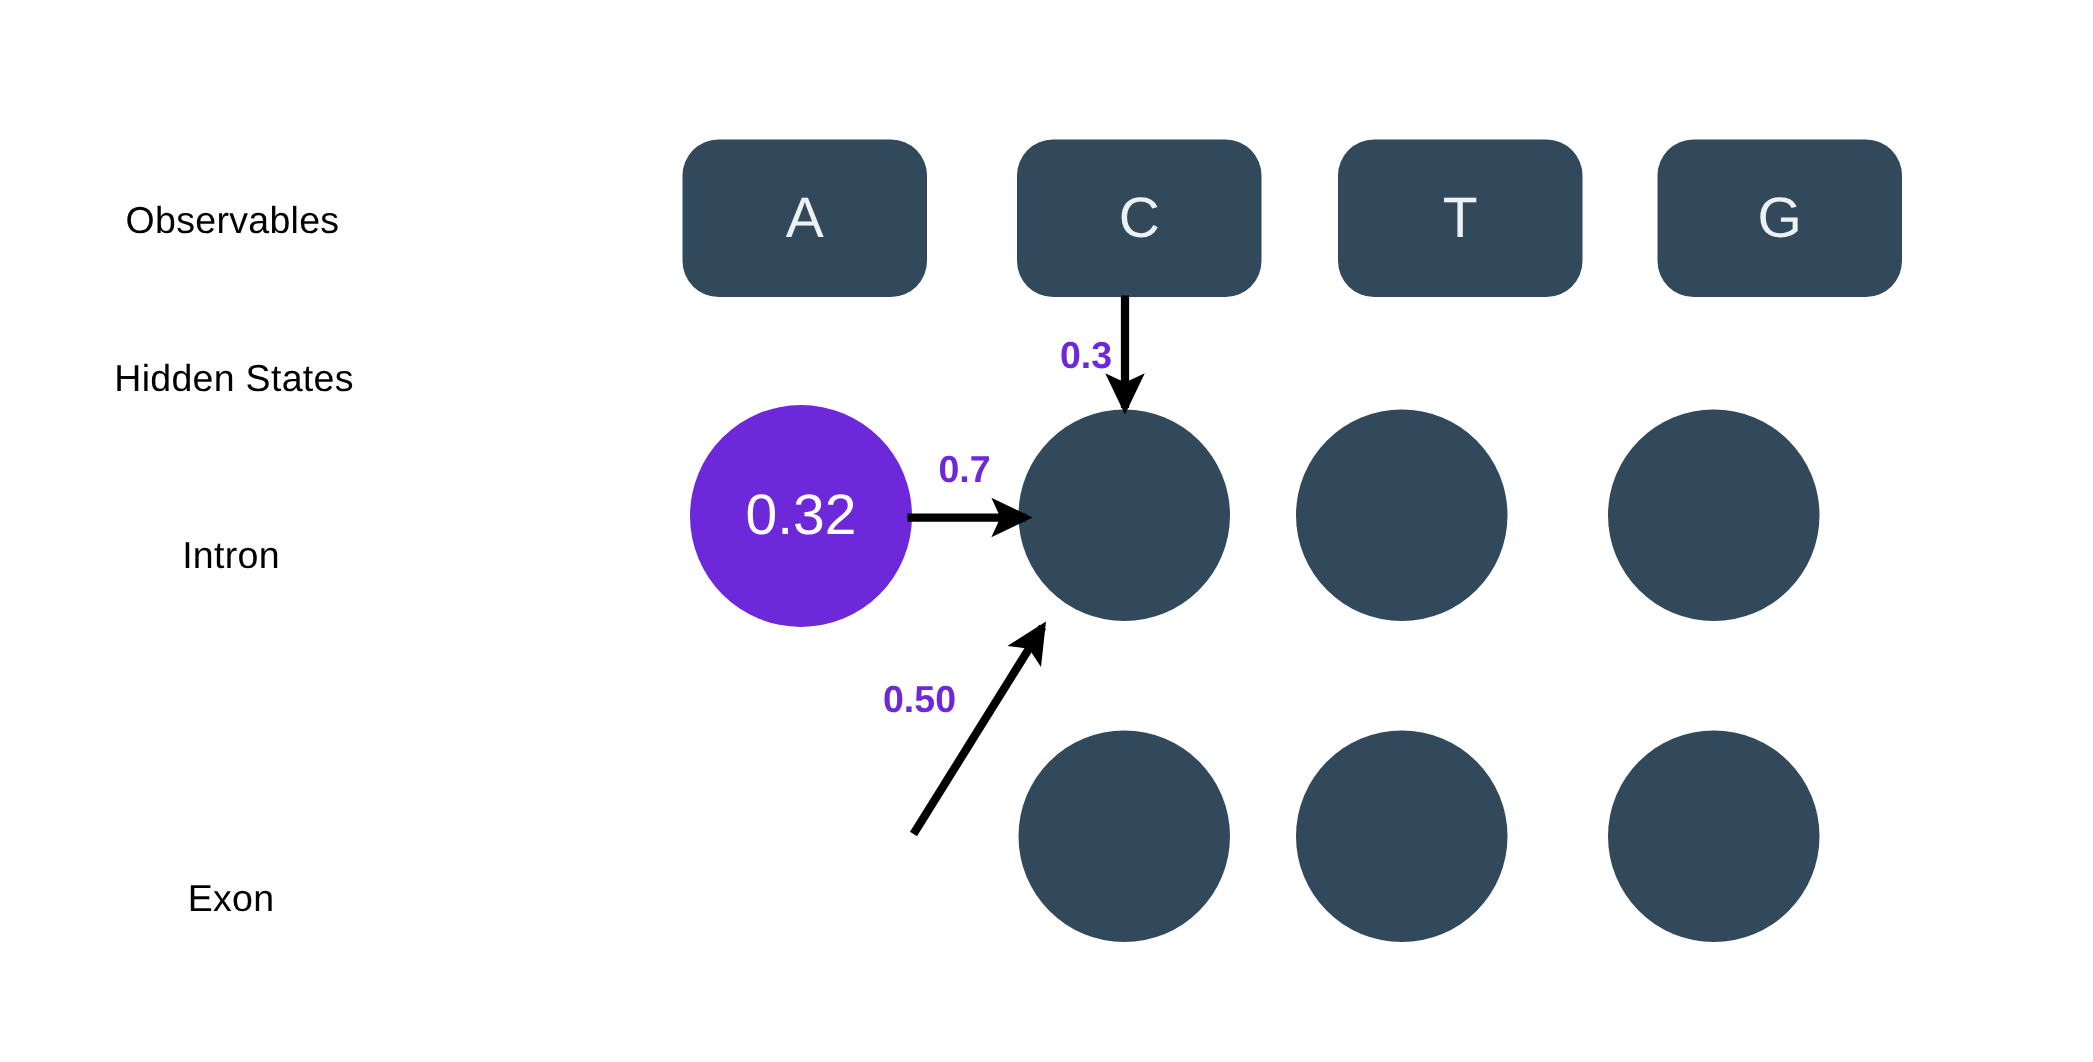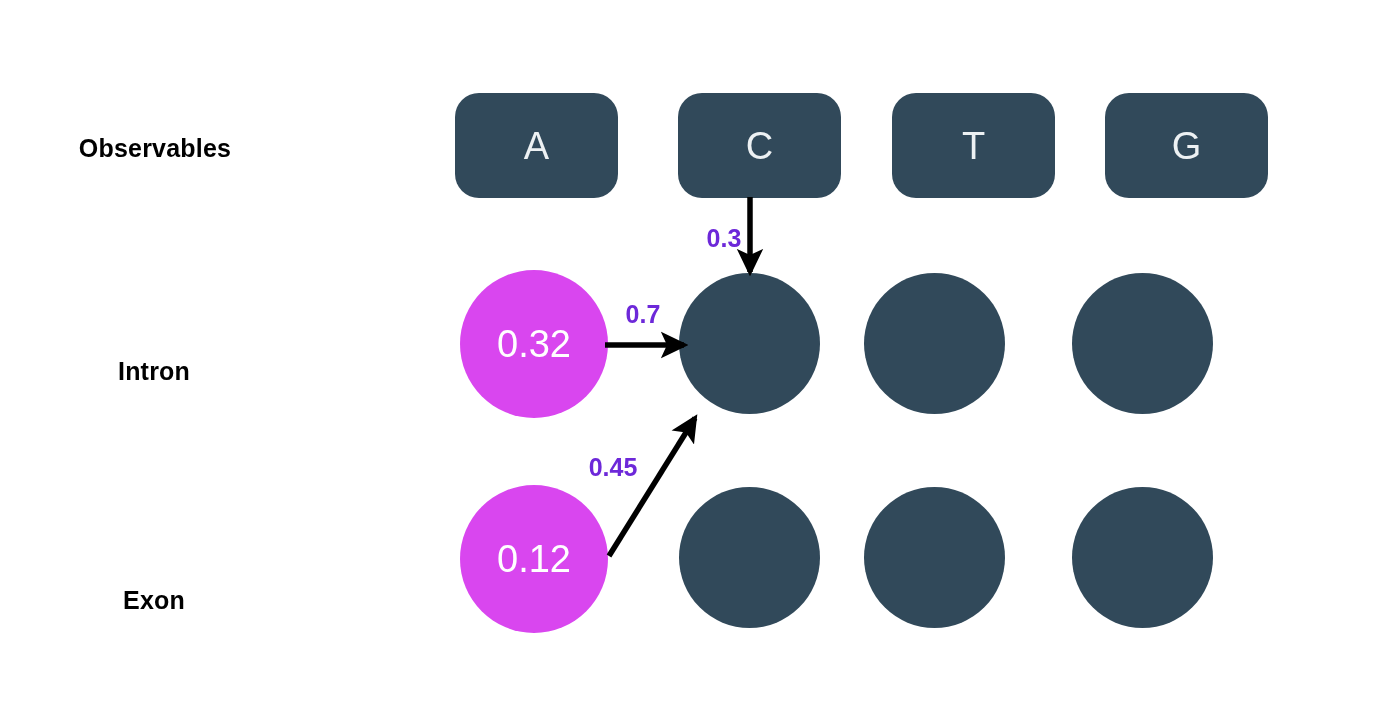--- a/index.html
+++ b/index.html
@@ -16,21 +16,21 @@
     width: 1395px;
     height: 708px;
     background: #ffffff;
     overflow: hidden;
   }
 
   
   .row-label {
     position: absolute;
     font-family: "Liberation Sans", sans-serif;
-    font-weight: bold;
+    font-weight: normal;
     color: #000000;
     white-space: nowrap;
     transform: translate(-50%, -50%);
     letter-spacing: 0.2px;
   }
   .row-label.big  { font-size: 25px; }
 
   
   .obs-box {
     position: absolute;
@@ -55,21 +55,21 @@
     display: flex;
     align-items: center;
     justify-content: center;
     font-family: "Liberation Sans", sans-serif;
     font-size: 38px;
     font-weight: 400;
     color: #FFFFFF;
     line-height: 1;
   }
   .state-node.dark  { background: #31495A; }
-  .state-node.light { background: #d946ef; }
+  .state-node.light { background: #6d28d9; }
 
   
   .edge-label {
     position: absolute;
     font-family: "Liberation Sans", sans-serif;
     font-weight: bold;
     font-size: 25px;
     color: #6d28d9;
     white-space: nowrap;
     transform: translate(-50%, -50%);
@@ -85,20 +85,21 @@
     pointer-events: none;
   }
 </style>
 </head>
 <body>
 
 <div id="canvas">
 
   <div class="row-label big" style="left:155px; top:148px;">Observables</div>
 
+  <div class="row-label big" style="left:156px; top:253px;">Hidden States</div>
 
   <div class="row-label big" style="left:154px; top:334px;margin-top:37px;">Intron</div>
 
   <div class="row-label big" style="left:154px; top:558px;margin-top:42px;">Exon</div>
 
   <div class="obs-box" style="left:455px; top:93px;">A</div>
 
   <div class="obs-box" style="left:678px; top:93px;">C</div>
 
   <div class="obs-box" style="left:892px; top:93px;">T</div>
@@ -106,21 +107,20 @@
   <div class="obs-box" style="left:1105px; top:93px;">G</div>
 
   <div class="state-node light" style="left:460px; top:270px; width:148px; height:148px;">0.32</div>
 
   <div class="state-node dark" style="left:679px; top:273px; width:141px; height:141px;"></div>
 
   <div class="state-node dark" style="left:864px; top:273px; width:141px; height:141px;"></div>
 
   <div class="state-node dark" style="left:1072px; top:273px; width:141px; height:141px;"></div>
 
-  <div class="state-node light" style="left:460px; top:485px; width:148px; height:148px;">0.12</div>
 
   <div class="state-node dark" style="left:679px; top:487px; width:141px; height:141px;"></div>
 
   <div class="state-node dark" style="left:864px; top:487px; width:141px; height:141px;"></div>
 
   <div class="state-node dark" style="left:1072px; top:487px; width:141px; height:141px;"></div>
 
   <svg id="edges" viewBox="0 0 1395 708">
     <defs>
       <marker id="arrowhead" markerWidth="5" markerHeight="5" refX="4.2" refY="2.5" orient="auto" markerUnits="strokeWidth">
@@ -132,15 +132,15 @@
 
     <line x1="605" y1="345" x2="684" y2="345" stroke="#000000" stroke-width="5.5" marker-end="url(#arrowhead)"></line>
 
     <line x1="609" y1="556" x2="695" y2="418" stroke="#000000" stroke-width="5.5" marker-end="url(#arrowhead)"></line>
   </svg>
 
   <div class="edge-label" style="left:724px; top:238px;">0.3</div>
 
   <div class="edge-label" style="left:643px; top:314px;text-align:center;">0.7</div>
 
-  <div class="edge-label" style="left:613px; top:467px;">0.45</div>
+  <div class="edge-label" style="left:613px; top:467px;">0.50</div>
 
 </div>
 
 </body></html>

